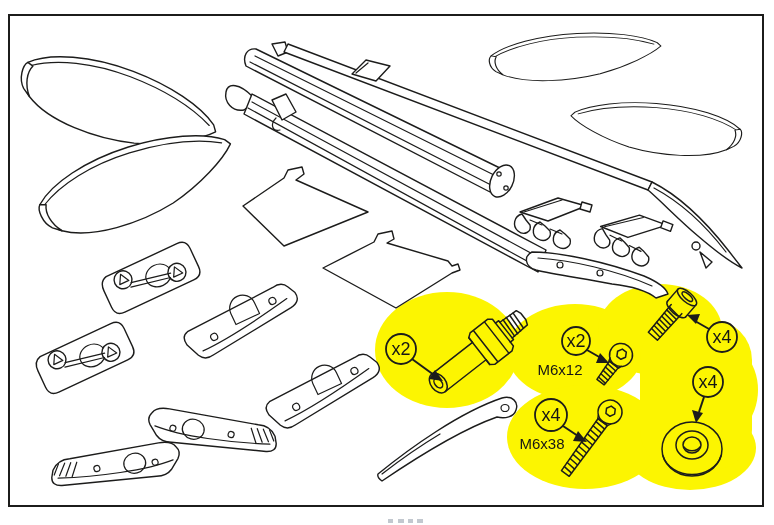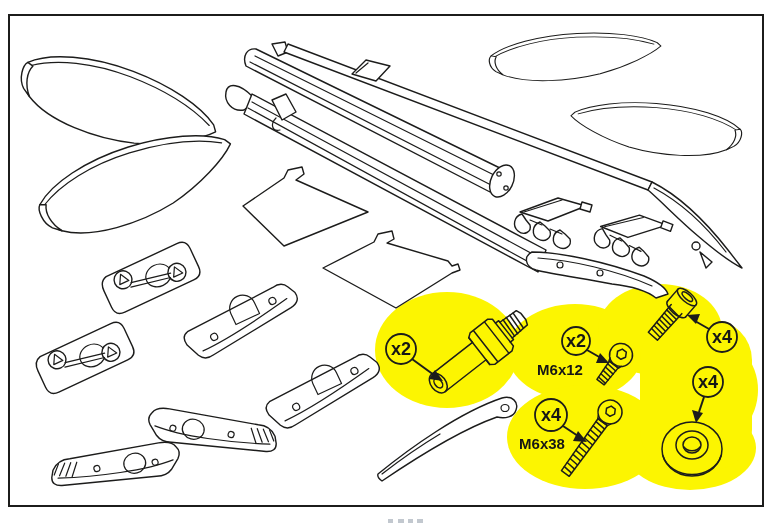--- a/index.html
+++ b/index.html
@@ -1,17 +1,17 @@
 <!DOCTYPE html>
 <html><head>
 <meta charset="utf-8">
 <style>
   html,body{margin:0;padding:0;background:#ffffff;}
   .stage{position:relative;width:774px;height:525px;background:#ffffff;overflow:hidden;
-         font-family:"Liberation Sans",sans-serif;font-weight:bold;}
+         font-family:"Liberation Sans",sans-serif;}
   svg{display:block;}
   .part{fill:#ffffff;stroke:#1c1c1b;stroke-width:1.4;stroke-linejoin:round;stroke-linecap:round;}
   .ln{fill:none;stroke:#1c1c1b;stroke-width:1.2;stroke-linejoin:round;stroke-linecap:round;}
   .fast path,.fast ellipse,.fast circle{fill:none;stroke:#1c1c1b;stroke-width:1.5;stroke-linejoin:round;stroke-linecap:round;}
   .co-circle{fill:none;stroke:#1c1c1b;stroke-width:1.8;}
   .co-arrow{stroke:#1c1c1b;stroke-width:2;fill:none;}
   .co-head{fill:#1c1c1b;stroke:none;}
   text{font-family:"Liberation Sans",sans-serif;fill:#161615;}
   .qty{font-size:18px;}
   .size{font-size:15px;}

